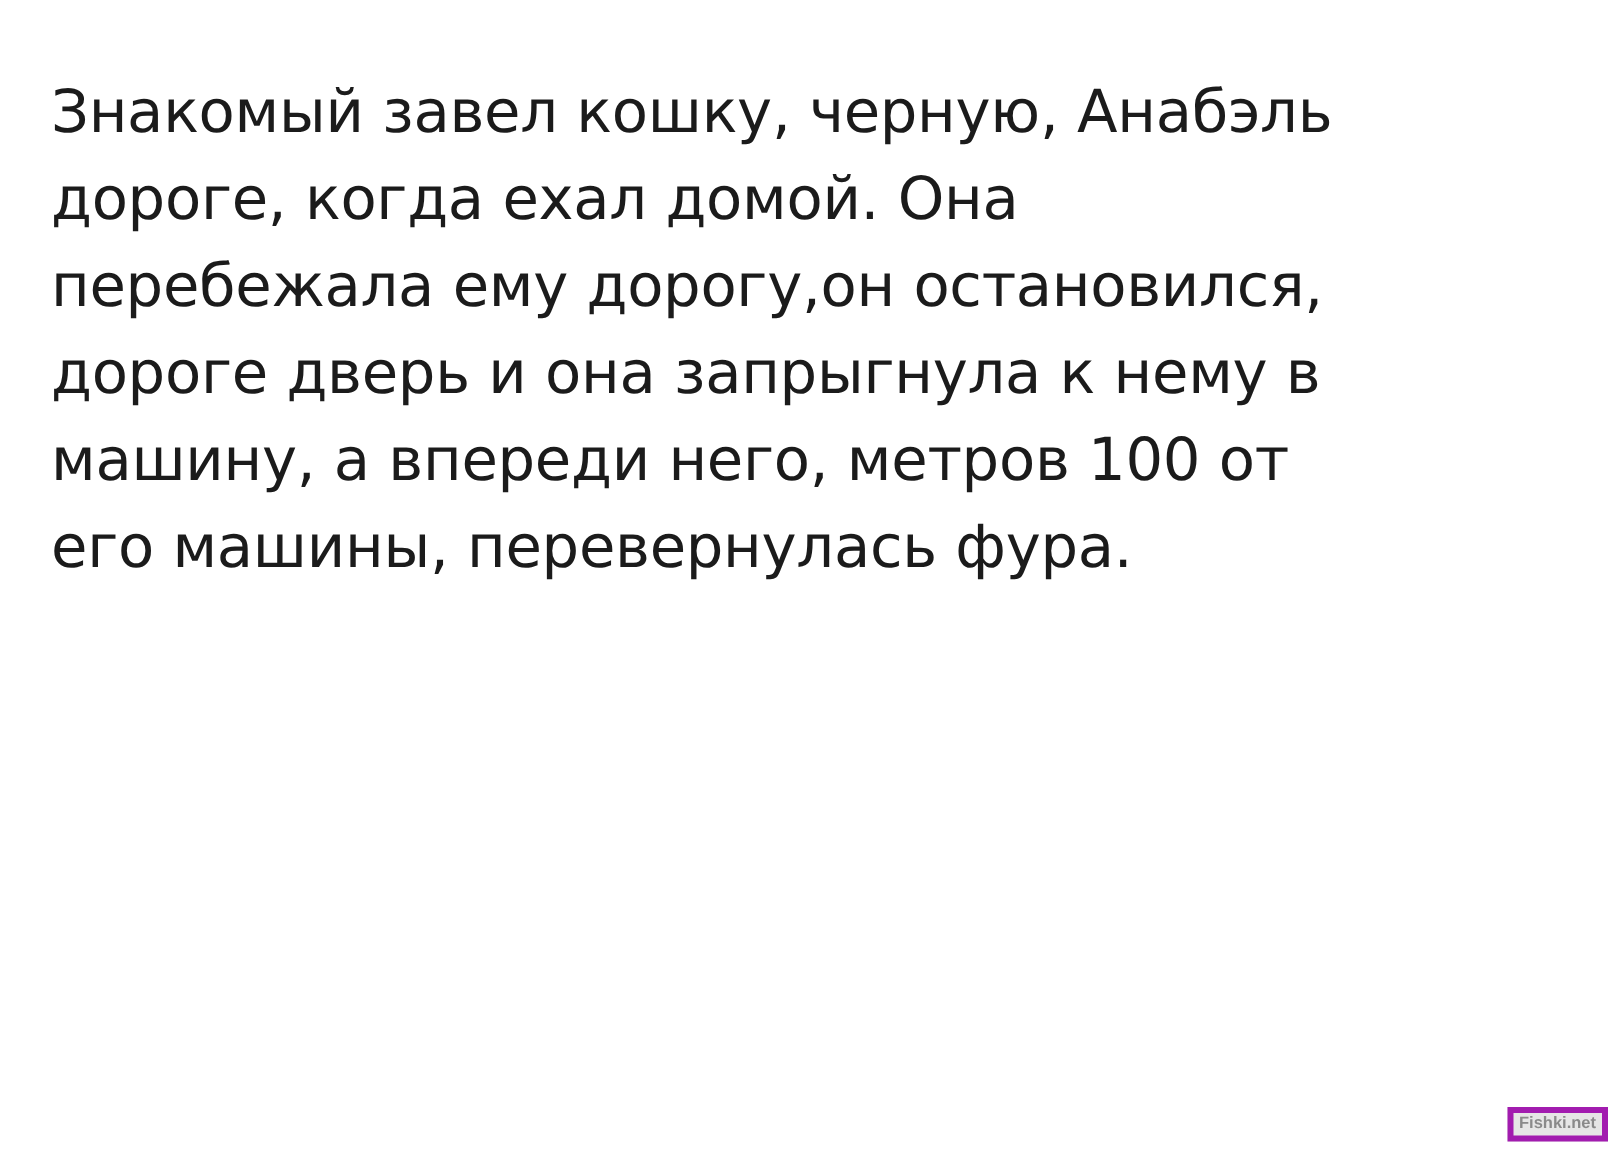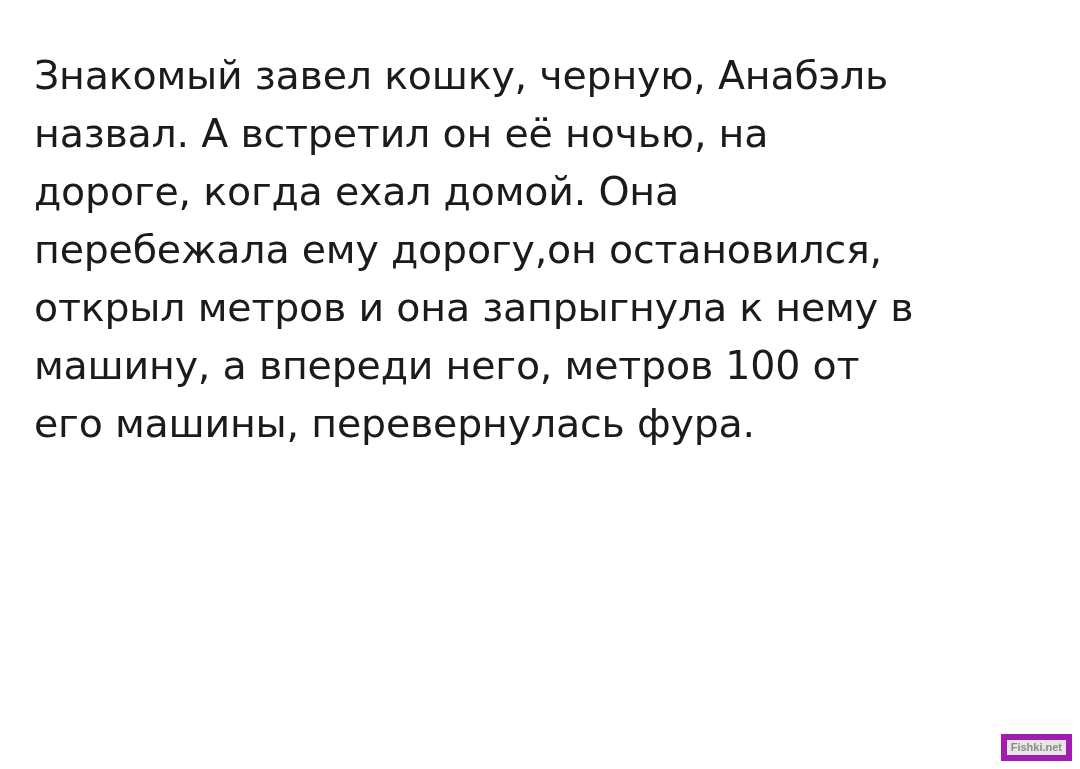--- a/index.html
+++ b/index.html
@@ -36,36 +36,35 @@
   }
   .watermark {
     position: absolute;
     right: 8px;
     bottom: 8px;
     font-family: "Liberation Sans", sans-serif;
     font-size: 11px;
     font-weight: bold;
     color: #8a8a8a;
     background: #e6e6e6;
-    border: 6px solid #a21caf;
+    border: 4px solid #a21caf;
     padding: 1px 4px 2px 4px;
     letter-spacing: 0px;
     line-height: 12px;
   }
 </style>
 </head>
 <body>
 
 <div class="page">
 
   <div class="text-block">
     <div class="story-line">Знакомый завел кошку, черную, Анабэль</div>
-    <div class="story-line">назвал. А встретил он её ночью, на</div>
     <div class="story-line">дороге, когда ехал домой. Она</div>
     <div class="story-line">перебежала ему дорогу,он остановился,</div>
-    <div class="story-line">открыл метров и она запрыгнула к нему в</div>
+    <div class="story-line">дороге дверь и она запрыгнула к нему в</div>
     <div class="story-line">машину, а впереди него, метров 100 от</div>
     <div class="story-line">его машины, перевернулась фура.</div>
   </div>
 
   <div class="watermark">Fishki.net</div>
 
 </div>
 
 </body></html>

